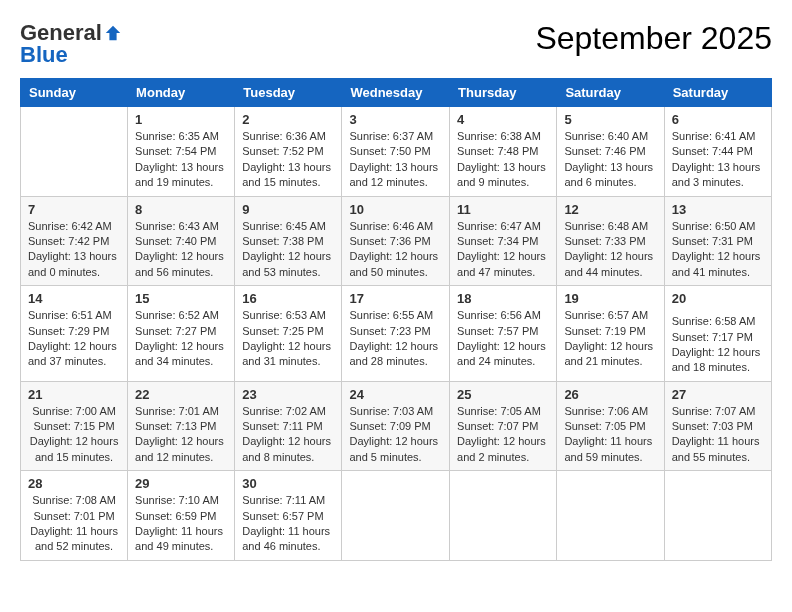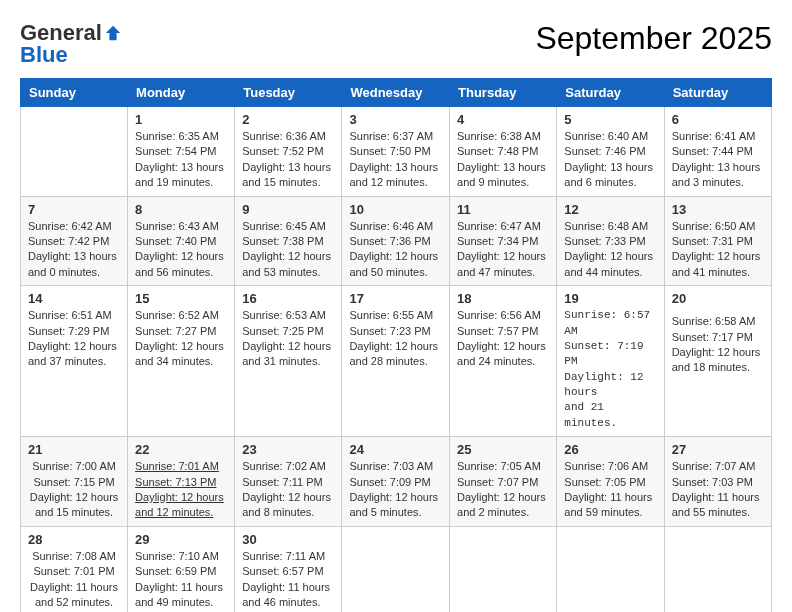--- a/index.html
+++ b/index.html
@@ -245,21 +245,21 @@
         </td>
         <td>
           <span class="day-number">18</span>
           <div class="day-info" style="white-space: pre-line;">Sunrise: 6:56 AM
 Sunset: 7:57 PM
 Daylight: 12 hours
 and 24 minutes.</div>
         </td>
         <td>
           <span class="day-number">19</span>
-          <div class="day-info" style="white-space: pre-line; font-family: Liberation Mono, monospace;">Sunrise: 6:57 AM
+          <div class="day-info" style="white-space: pre-line;">Sunrise: 6:57 AM
 Sunset: 7:19 PM
 Daylight: 12 hours
 and 21 minutes.</div>
         </td>
         <td>
           <span class="day-number">20</span>
           <div class="day-info" style="white-space: pre-line; margin-top: 8px;">Sunrise: 6:58 AM
 Sunset: 7:17 PM
 Daylight: 12 hours
 and 18 minutes.</div>
@@ -268,21 +268,21 @@
       <tr>
         <td>
           <span class="day-number">21</span>
           <div class="day-info" style="white-space: pre-line; text-align: center;">Sunrise: 7:00 AM
 Sunset: 7:15 PM
 Daylight: 12 hours
 and 15 minutes.</div>
         </td>
         <td>
           <span class="day-number">22</span>
-          <div class="day-info" style="white-space: pre-line; text-decoration: underline;">Sunrise: 7:01 AM
+          <div class="day-info" style="white-space: pre-line;">Sunrise: 7:01 AM
 Sunset: 7:13 PM
 Daylight: 12 hours
 and 12 minutes.</div>
         </td>
         <td>
           <span class="day-number">23</span>
           <div class="day-info" style="white-space: pre-line;">Sunrise: 7:02 AM
 Sunset: 7:11 PM
 Daylight: 12 hours
 and 8 minutes.</div>

